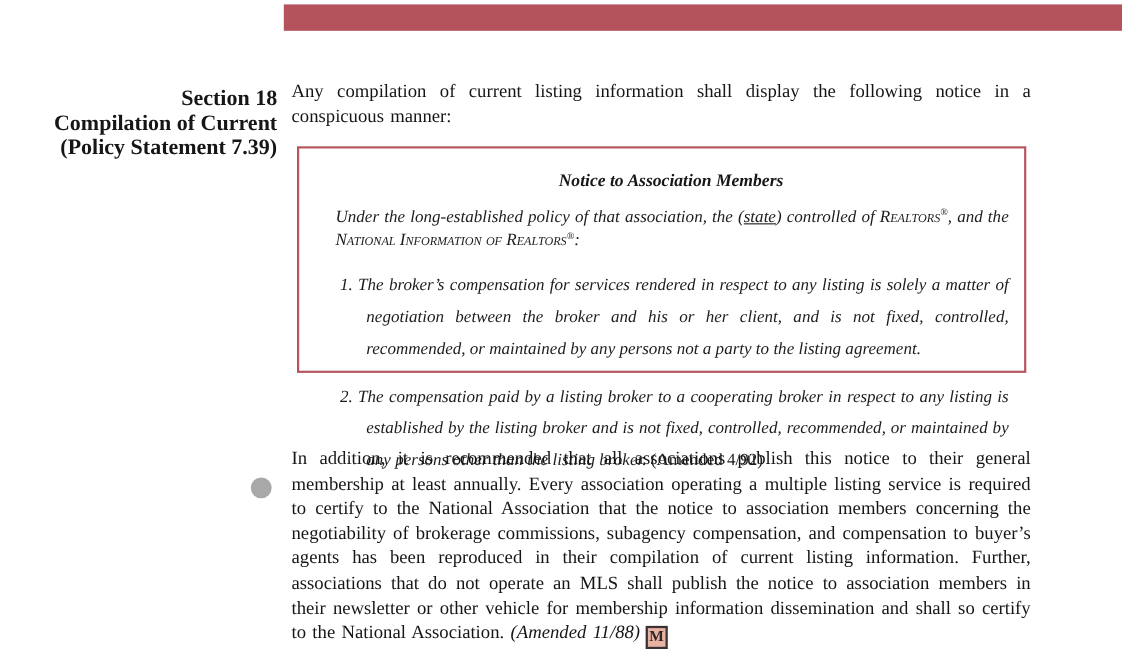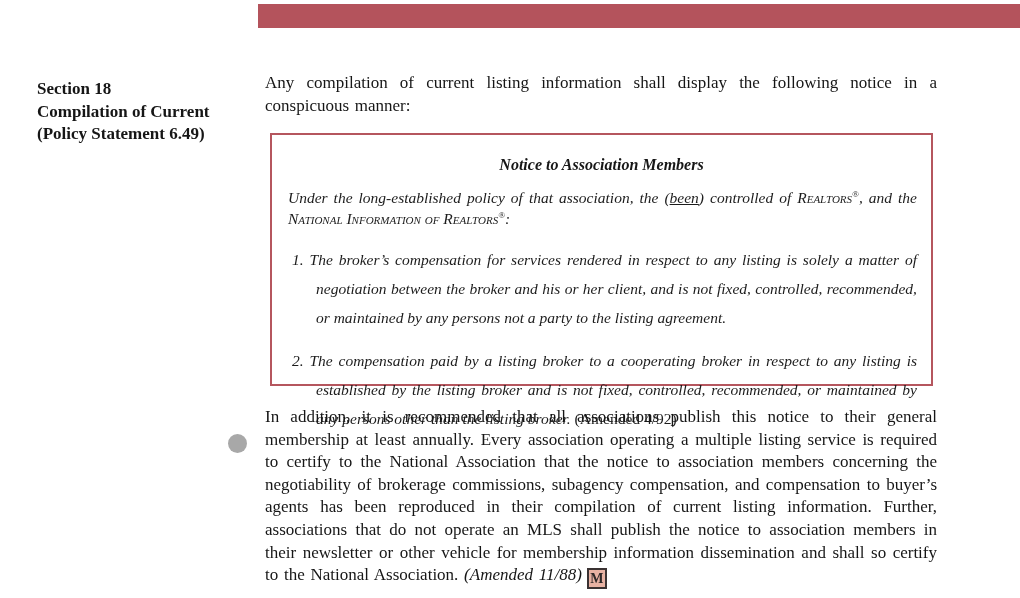--- a/index.html
+++ b/index.html
@@ -24,47 +24,49 @@
     width: 762px;
     height: 24px;
     background: #b4535c;
   }
   
   .side-heading {
     position: absolute;
     left: 37px;
     top: 78px;
     width: 215px;
-    font-size: 17px;
+    font-size: 20px;
     line-height: 22.5px;
     font-weight: bold;
     color: #161616;
+    text-align: right;
   }
   
   .intro-para {
     position: absolute;
     left: 265px;
     top: 72px;
     width: 672px;
     font-size: 17px;
     line-height: 22.5px;
     text-align: justify;
     word-spacing: 1.5px;
     color: #161616;
   }
   
   .notice-box {
     position: absolute;
     left: 270px;
     top: 133px;
     width: 663px;
-    height: 253px;
+    height: 206px;
     border: 2px solid #b5565e;
     box-sizing: border-box;
     background: #ffffff;
+    padding-left: 17px;
   }
   .notice-title {
     margin-top: 21px;
     text-align: center;
     font-size: 16px;
     font-weight: bold;
     font-style: italic;
     color: #161616;
   }
   .notice-preamble {
@@ -136,30 +138,30 @@
 </head>
 <body>
 
 <div class="page">
 
   <div class="top-bar"></div>
 
   <div class="side-heading">
     <div>Section 18</div>
     <div>Compilation of Current</div>
-    <div>(Policy Statement 6.49)</div>
+    <div>(Policy Statement 7.39)</div>
   </div>
 
   <div class="intro-para">Any compilation of current listing information shall display the following notice in a conspicuous manner:</div>
 
   <div class="notice-box">
     <div class="notice-title">Notice to Association Members</div>
 
     <div class="notice-preamble">
-      <span>Under the long-established policy of that association, the (</span><span class="u">been</span><span>) controlled of </span><span class="smallcaps">Realtors</span><sup class="reg">®</sup><span>, and the </span><span class="smallcaps">National Information of Realtors</span><sup class="reg">®</sup><span>:</span>
+      <span>Under the long-established policy of that association, the (</span><span class="u">state</span><span>) controlled of </span><span class="smallcaps">Realtors</span><sup class="reg">®</sup><span>, and the </span><span class="smallcaps">National Information of Realtors</span><sup class="reg">®</sup><span>:</span>
     </div>
 
     <div class="notice-items">
       <div class="notice-item">
         <span class="item-num">1.</span>
         <span>The broker’s compensation for services rendered in respect to any listing is solely a matter of negotiation between the broker and his or her client, and is not fixed, controlled, recommended, or maintained by any persons not a party to the listing agreement.</span>
       </div>
       <div class="notice-item">
         <span class="item-num">2.</span>
         <span>The compensation paid by a listing broker to a cooperating broker in respect to any listing is established by the listing broker and is not fixed, controlled, recommended, or maintained by any persons other than the listing broker. </span><span class="roman">(Amended 4/92)</span>

